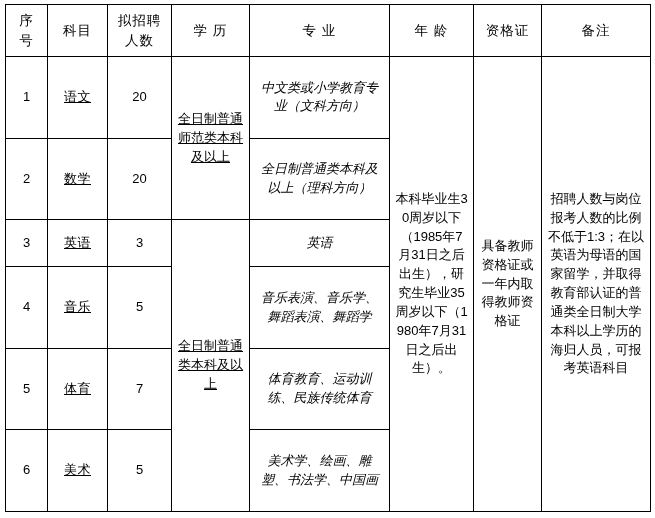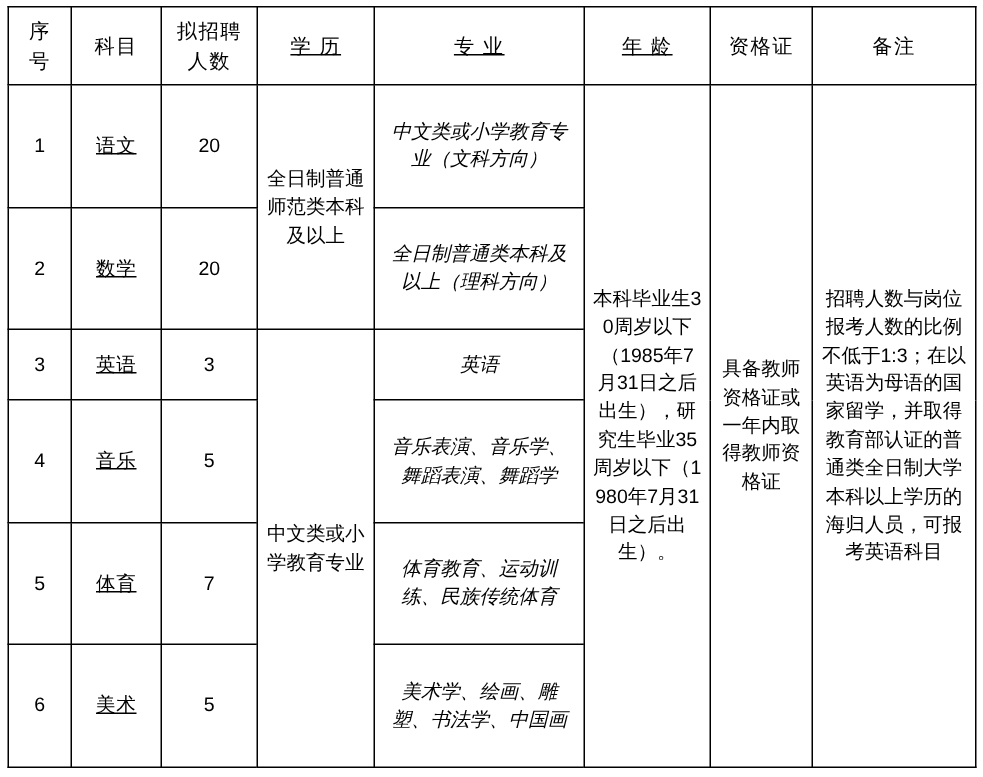--- a/index.html
+++ b/index.html
@@ -44,26 +44,26 @@
   .col-sub   { width: 60px; }
   .col-num   { width: 64px; }
   .col-edu   { width: 78px; }
   .col-major { width: 140px; }
   .col-age   { width: 84px; }
   .col-cert  { width: 68px; }
   .col-note  { width: 109px; }
 
   .cell-num  { font-size: 13px; }
   .cell-sub  { font-size: 13px; letter-spacing: 0.5px; text-decoration: underline; }
-  .cell-edu  { font-size: 13px; line-height: 1.7; }
+  .cell-edu  { font-size: 13px; line-height: 1.7; text-decoration: underline; }
   .cell-major{ font-size: 12.5px; line-height: 1.7; font-style: italic; }
   .cell-age  { font-size: 12.5px; line-height: 1.75; text-align: justify; text-align-last: center; }
   .cell-cert { font-size: 12.5px; line-height: 1.75; }
   .cell-note { font-size: 12.5px; line-height: 1.8; }
-  .hdr-spaced { letter-spacing: 3px; text-decoration: underline; }
+  .hdr-spaced { letter-spacing: 3px; }
 </style>
 </head>
 <body>
 
 <div class="sheet">
   <table class="recruit">
     <colgroup>
       <col class="col-no">
       <col class="col-sub">
       <col class="col-num">
@@ -105,21 +105,21 @@
       <tr>
         <td class="cell-num">2</td>
         <td class="cell-sub">数学</td>
         <td class="cell-num">20</td>
         <td class="cell-major">全日制普通类本科及以上（理科方向）</td>
       </tr>
       <tr>
         <td class="cell-num">3</td>
         <td class="cell-sub">英语</td>
         <td class="cell-num">3</td>
-        <td class="cell-edu" rowspan="4">中文类或小学教育专业</td>
+        <td class="cell-edu" rowspan="4">全日制普通类本科及以上</td>
         <td class="cell-major">英语</td>
       </tr>
       <tr>
         <td class="cell-num">4</td>
         <td class="cell-sub">音乐</td>
         <td class="cell-num">5</td>
         <td class="cell-major">音乐表演、音乐学、舞蹈表演、舞蹈学</td>
       </tr>
       <tr>
         <td class="cell-num">5</td>

